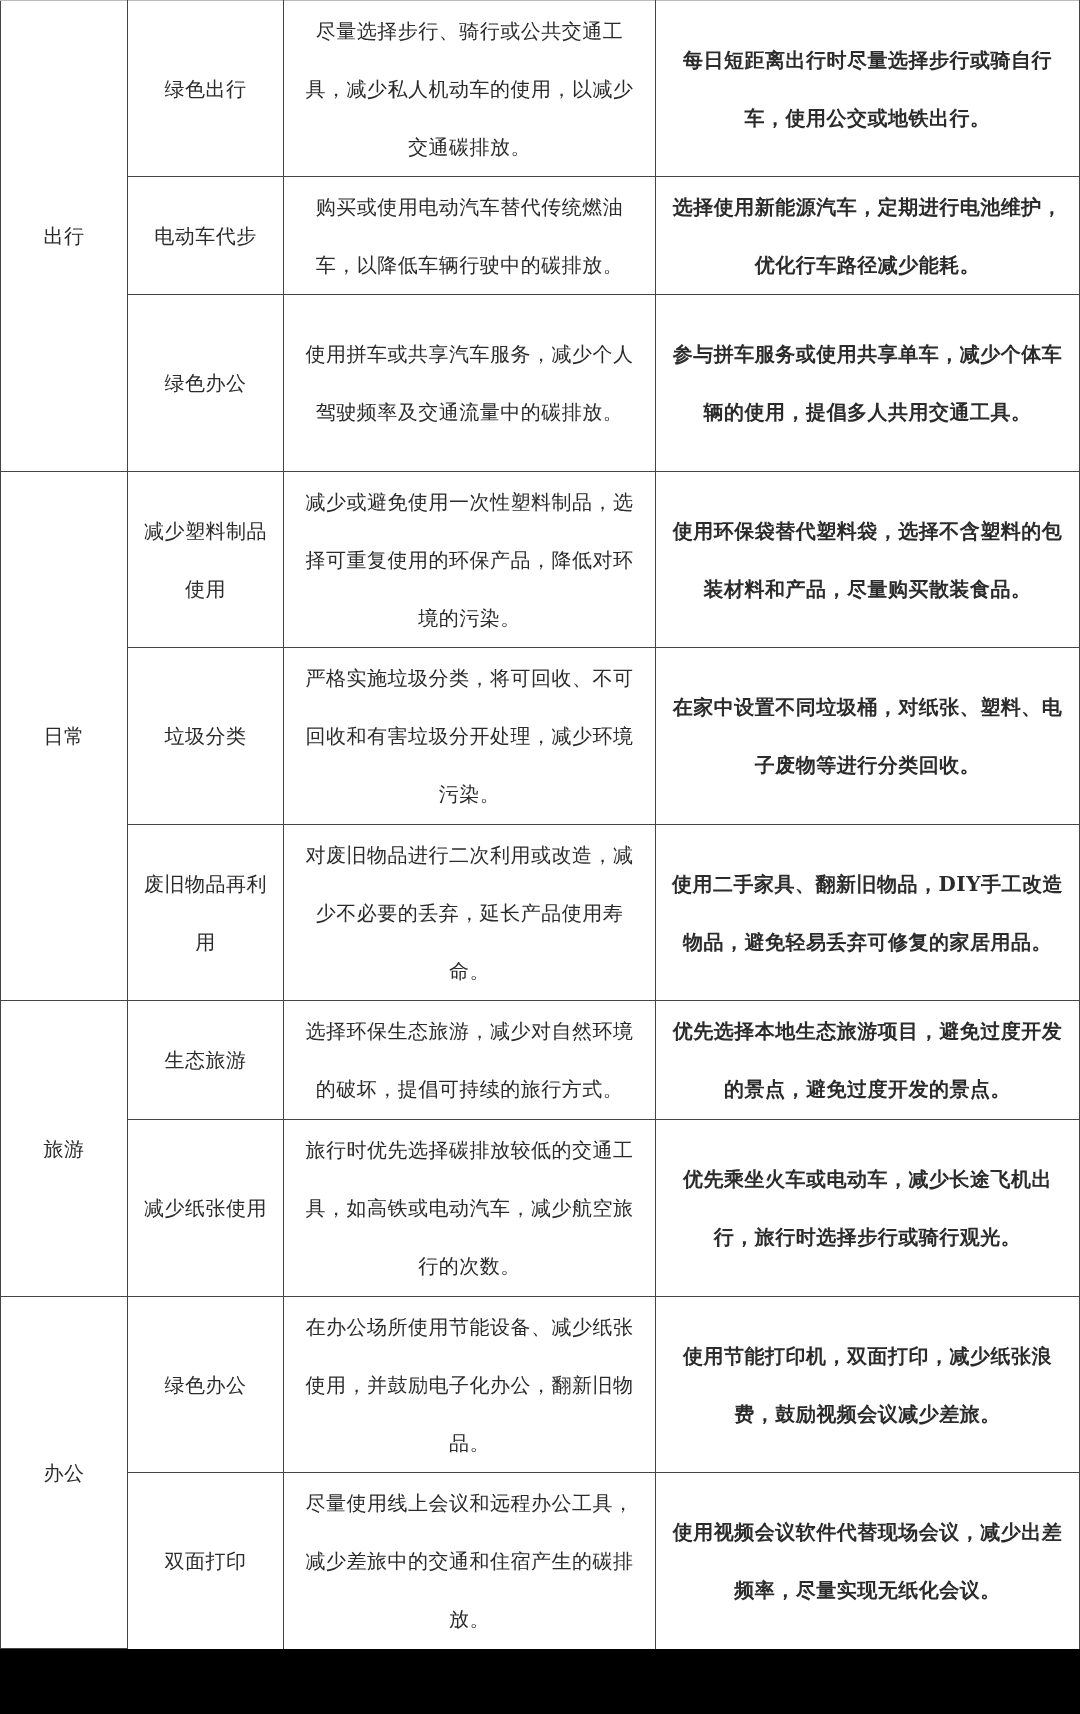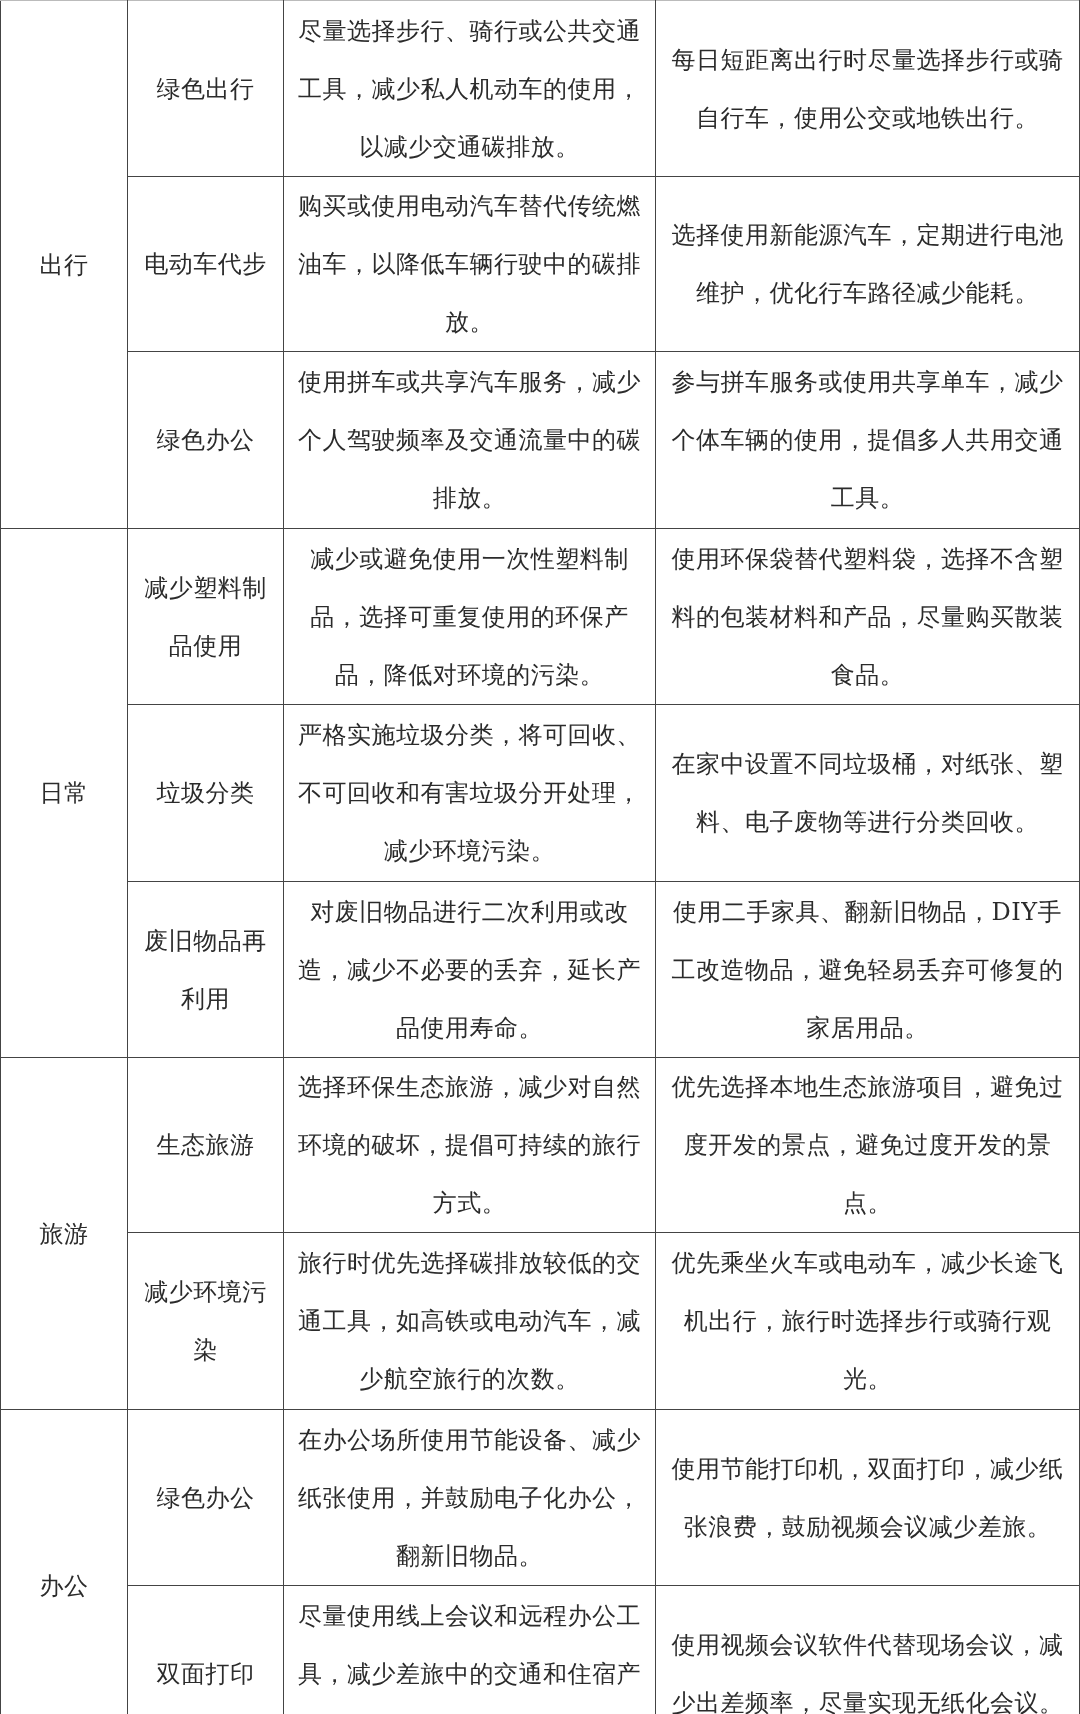--- a/index.html
+++ b/index.html
@@ -29,33 +29,33 @@
       top: 0;
       border-collapse: collapse;
       table-layout: fixed;
       width: 1079px;
       background: #fff;
     }
     table.grid td {
       border: 1.5px solid #444;
       text-align: center;
       vertical-align: middle;
-      font-size: 24px;
+      font-size: 20px;
       line-height: 58px;
       padding: 0 14px;
       box-sizing: border-box;
       letter-spacing: 0.5px;
       word-break: break-all;
     }
     table.grid tr:first-child td { border-top: 1px solid #bbb; }
     table.grid tr:last-child td { border-bottom: none; margin-top: 36px; }
     td.cat { padding: 0 6px; font-family: Liberation Serif, serif; }
     td.sub { padding: 0 16px; }
     td.desc { padding: 0 16px; }
-    td.ex { padding: 0 14px; }
+    td.ex { padding: 0 14px; font-weight: bold; }
   </style>
 </head>
 <body>
 
 <div class="sheet">
   <table class="grid">
     <colgroup>
       <col style="width:127px">
       <col style="width:156px">
       <col style="width:372px">
@@ -97,21 +97,21 @@
         <td class="ex">使用二手家具、翻新旧物品，DIY手工改造物品，避免轻易丢弃可修复的家居用品。</td>
       </tr>
 
       <tr style="height:119px">
         <td class="cat" rowspan="2">旅游</td>
         <td class="sub">生态旅游</td>
         <td class="desc">选择环保生态旅游，减少对自然环境的破坏，提倡可持续的旅行方式。</td>
         <td class="ex">优先选择本地生态旅游项目，避免过度开发的景点，避免过度开发的景点。</td>
       </tr>
       <tr style="height:177px">
-        <td class="sub">减少环境污染</td>
+        <td class="sub">减少纸张使用</td>
         <td class="desc">旅行时优先选择碳排放较低的交通工具，如高铁或电动汽车，减少航空旅行的次数。</td>
         <td class="ex">优先乘坐火车或电动车，减少长途飞机出行，旅行时选择步行或骑行观光。</td>
       </tr>
 
       <tr style="height:176px">
         <td class="cat" rowspan="2">办公</td>
         <td class="sub">绿色办公</td>
         <td class="desc">在办公场所使用节能设备、减少纸张使用，并鼓励电子化办公，翻新旧物品。</td>
         <td class="ex">使用节能打印机，双面打印，减少纸张浪费，鼓励视频会议减少差旅。</td>
       </tr>

